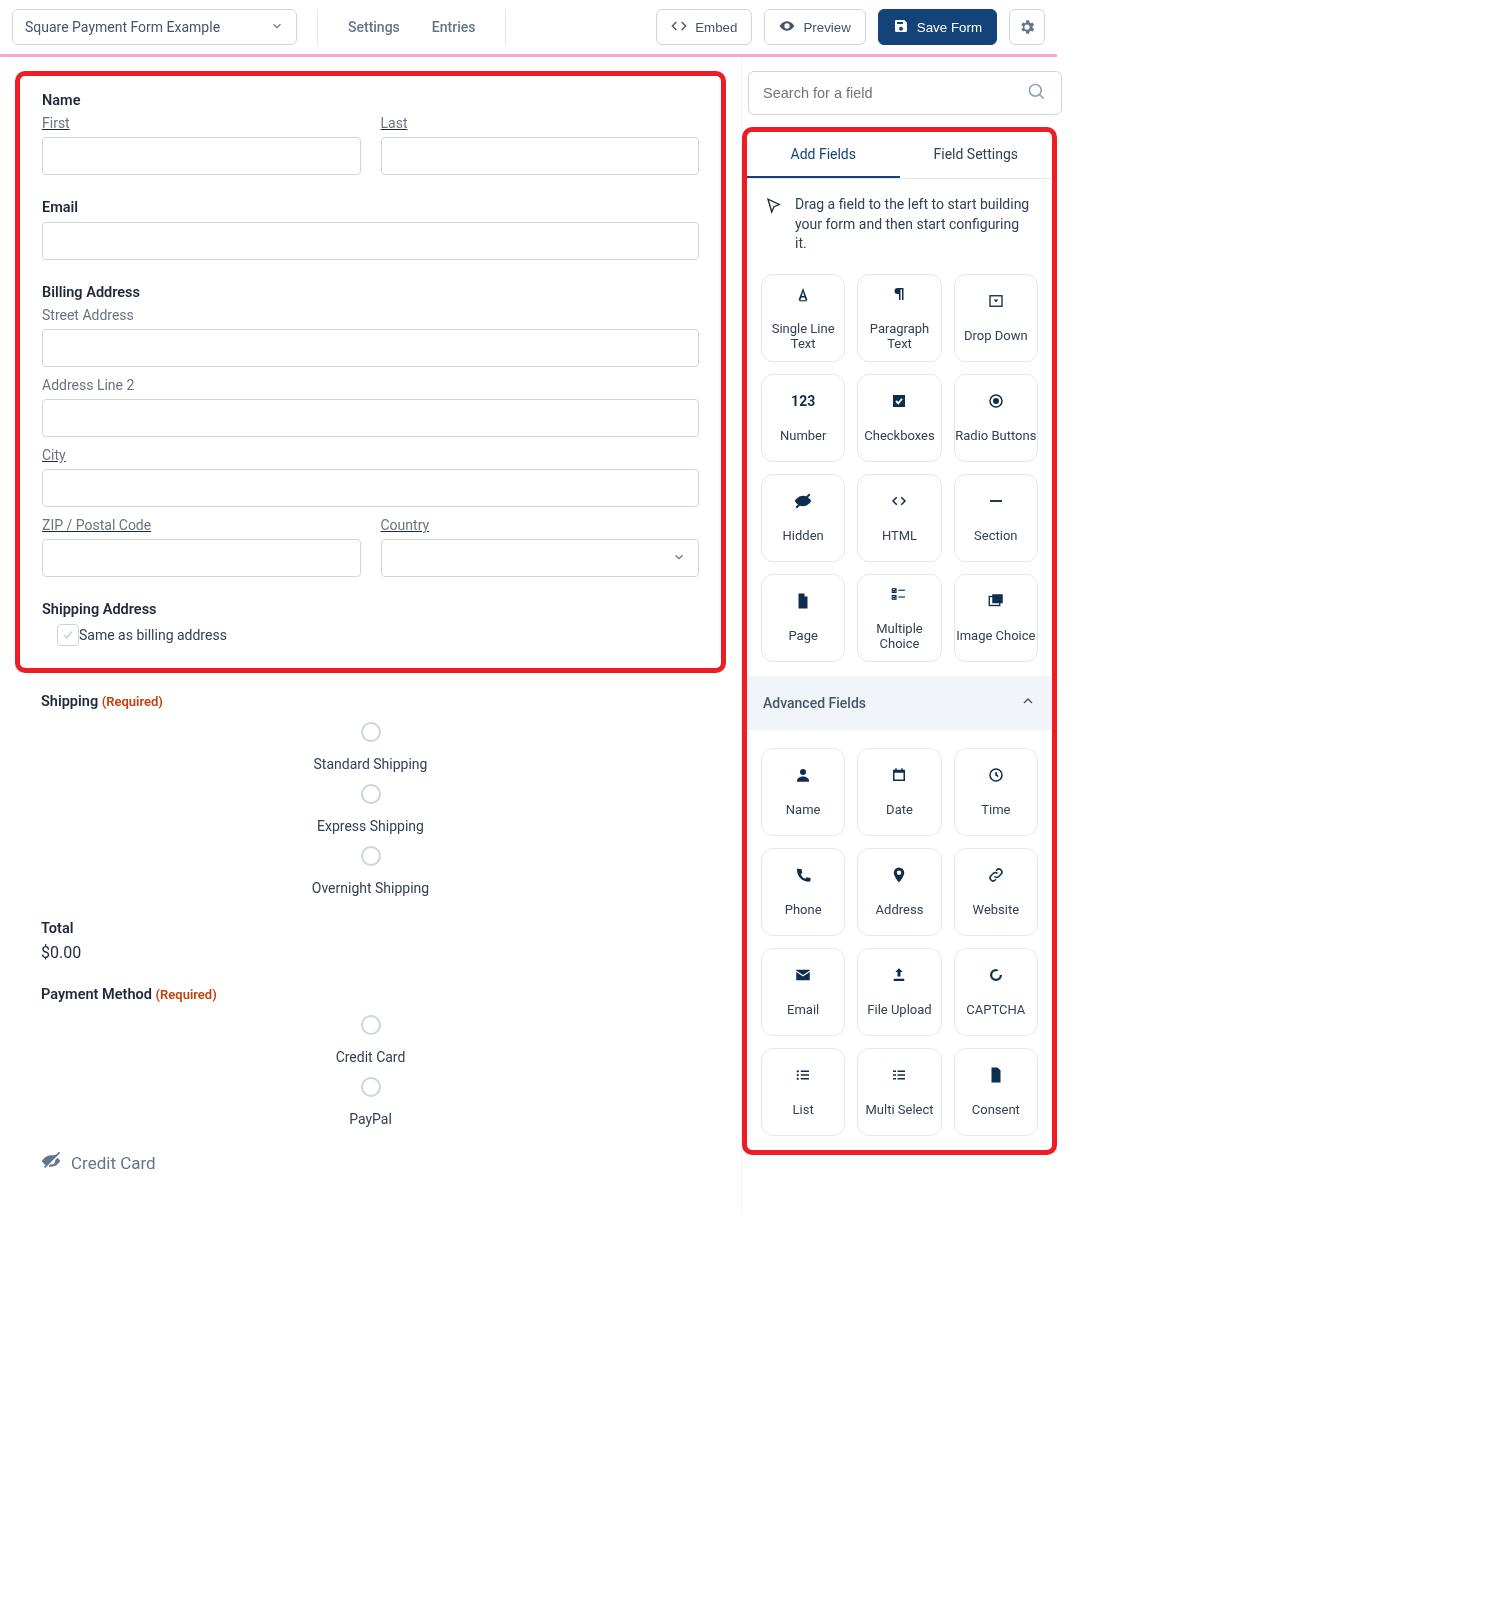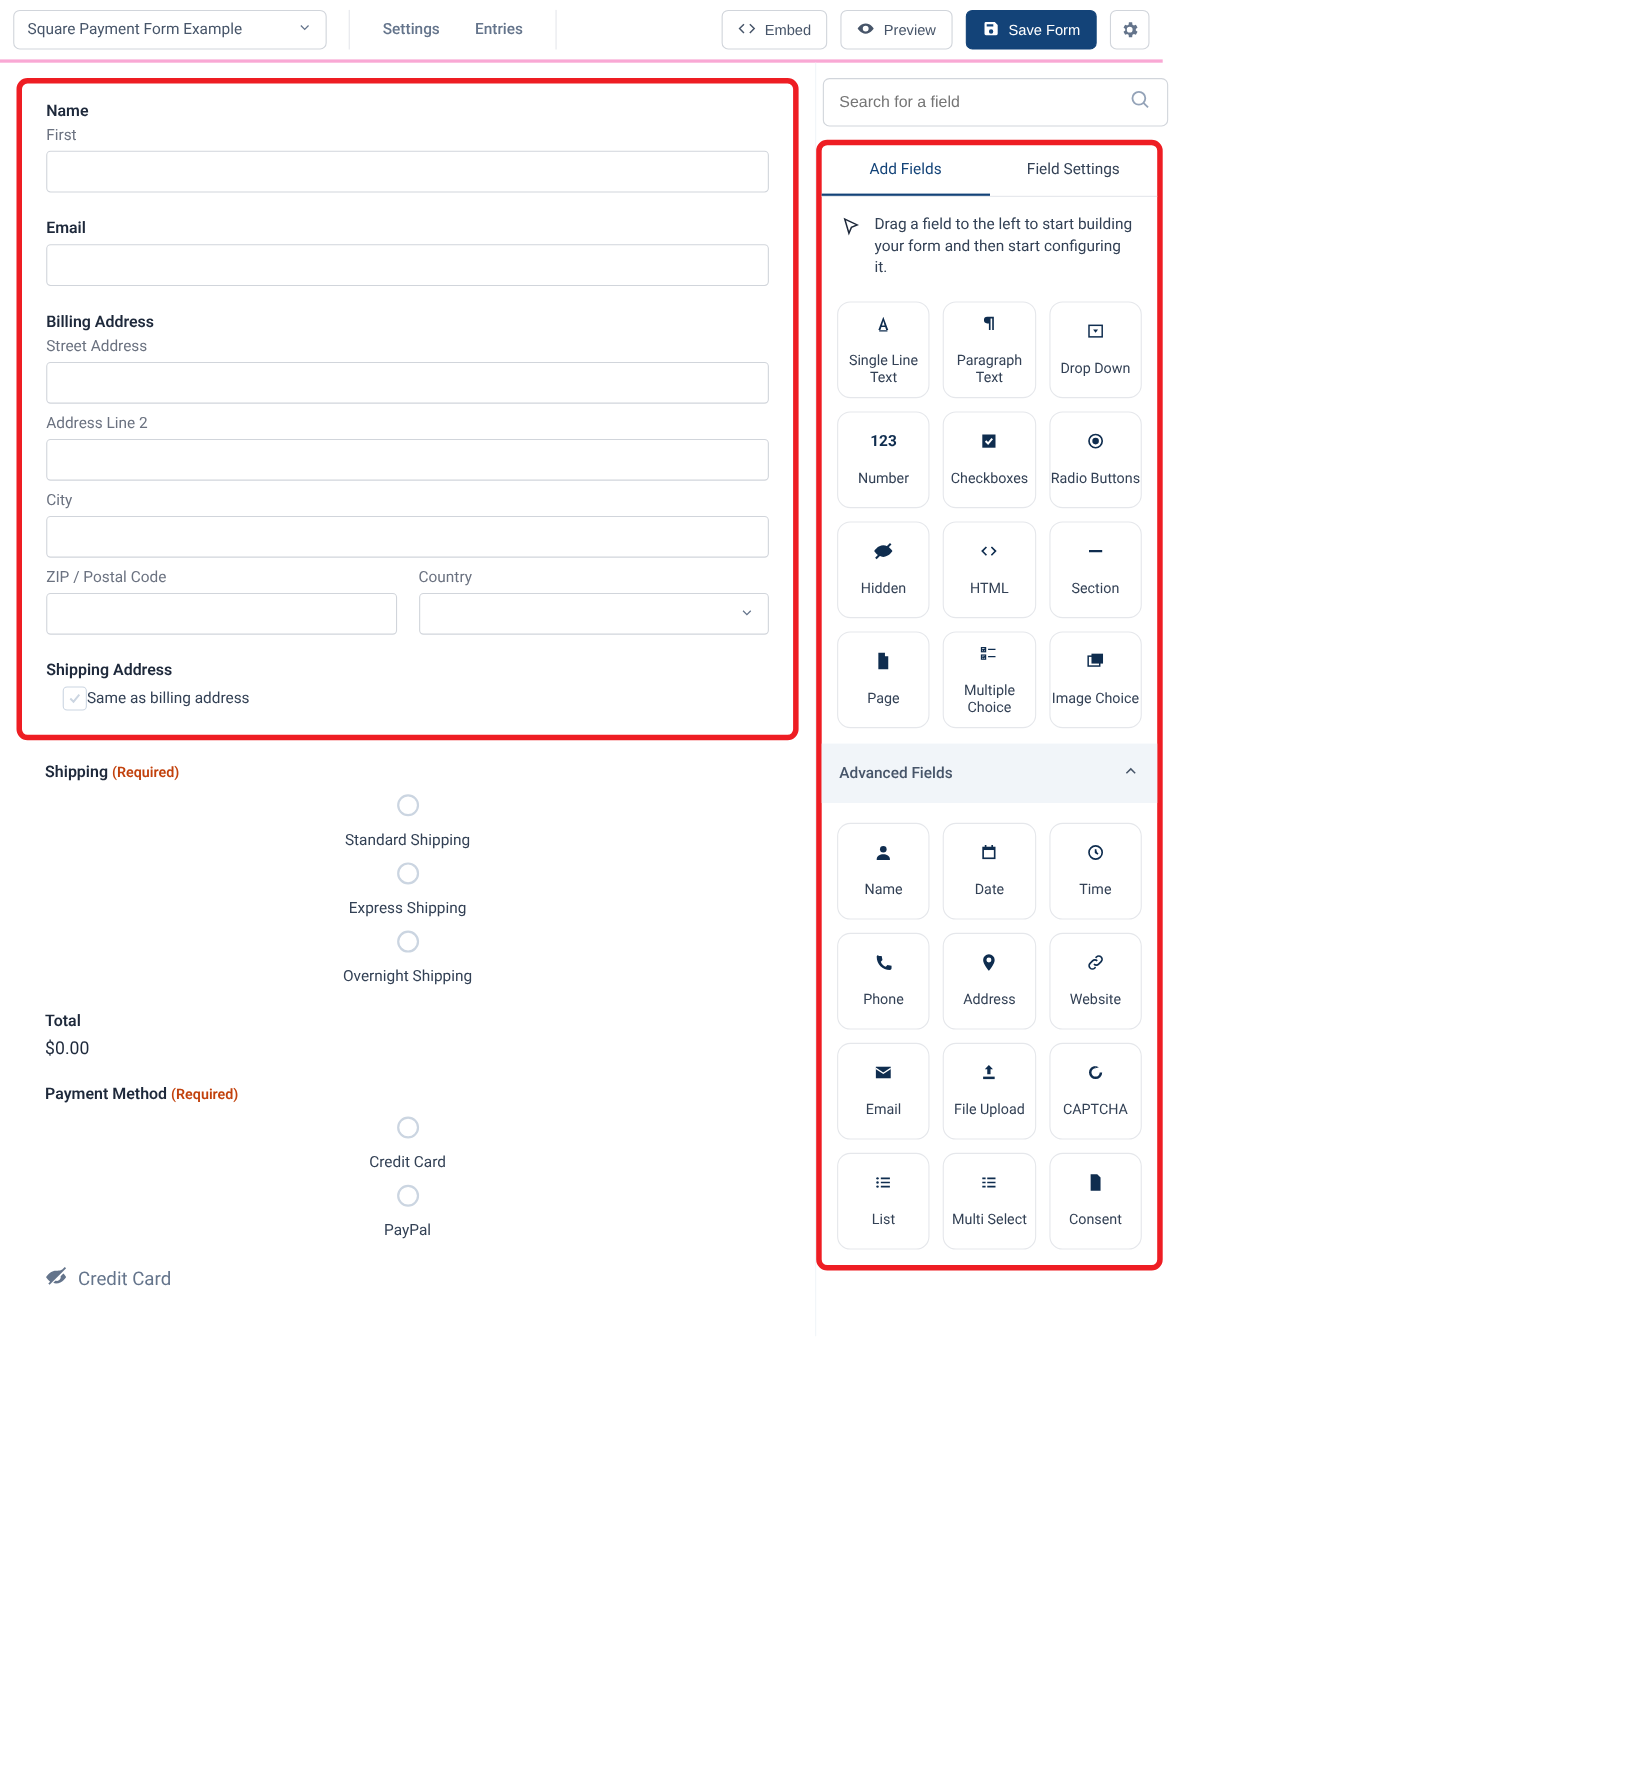--- a/index.html
+++ b/index.html
@@ -90,21 +90,21 @@
       border: 5px solid #ee1d23;
       border-radius: 10px;
       margin: 12px 0 0 0;
     }
 
     
     .field-block { margin-bottom: 24px; }
     .fb-label { font-weight: 600; color: #1e293b; margin-bottom: 6px; font-size: 14.5px;}
     .sub-label { color: #6b7280; margin-bottom: 6px; font-size: 14px;}
     .row2 { display: flex; gap: 20px; }
-    .row2 > div { flex: 1; }
+    .row2 > div { flex: 1; text-decoration: underline; }
     .text-input, .select-input {
       width: 100%;
       height: 38px;
       border: 1px solid #d1d5db;
       border-radius: 4px;
       background: #fff;
     }
     .select-input { position:relative; }
     .select-input .chev2 {
       position:absolute; right:12px; top:10px; color:#64748b;
@@ -216,20 +216,24 @@
     <div class="canvas-col">
       <div class="red-box">
 
         <div class="field-block">
           <div class="fb-label">Name</div>
           <div class="row2">
             <div>
               <div class="sub-label">First</div>
               <div class="text-input"></div>
             </div>
+            <div>
+              <div class="sub-label">Last</div>
+              <div class="text-input"></div>
+            </div>
           </div>
         </div>
 
         <div class="field-block">
           <div class="fb-label">Email</div>
           <div class="text-input"></div>
         </div>
 
         <div class="field-block">
           <div class="fb-label">Billing Address</div>

